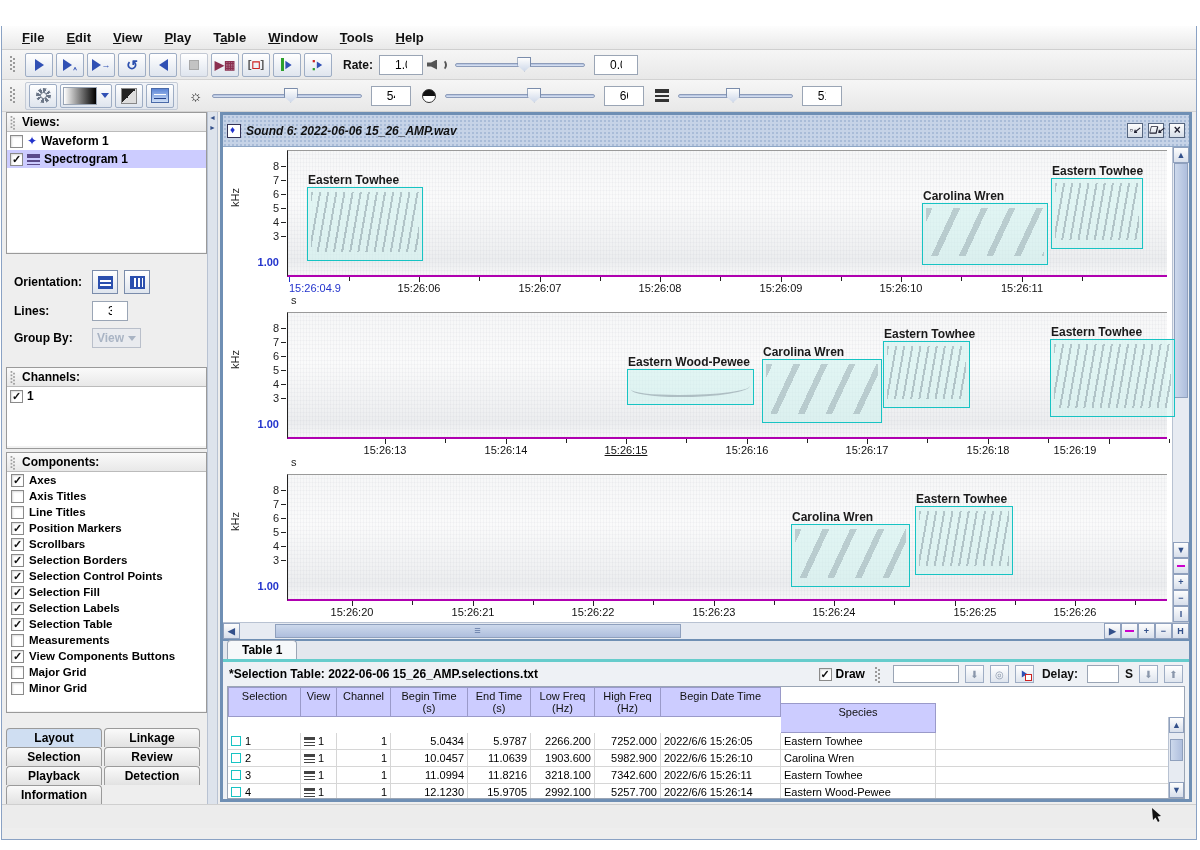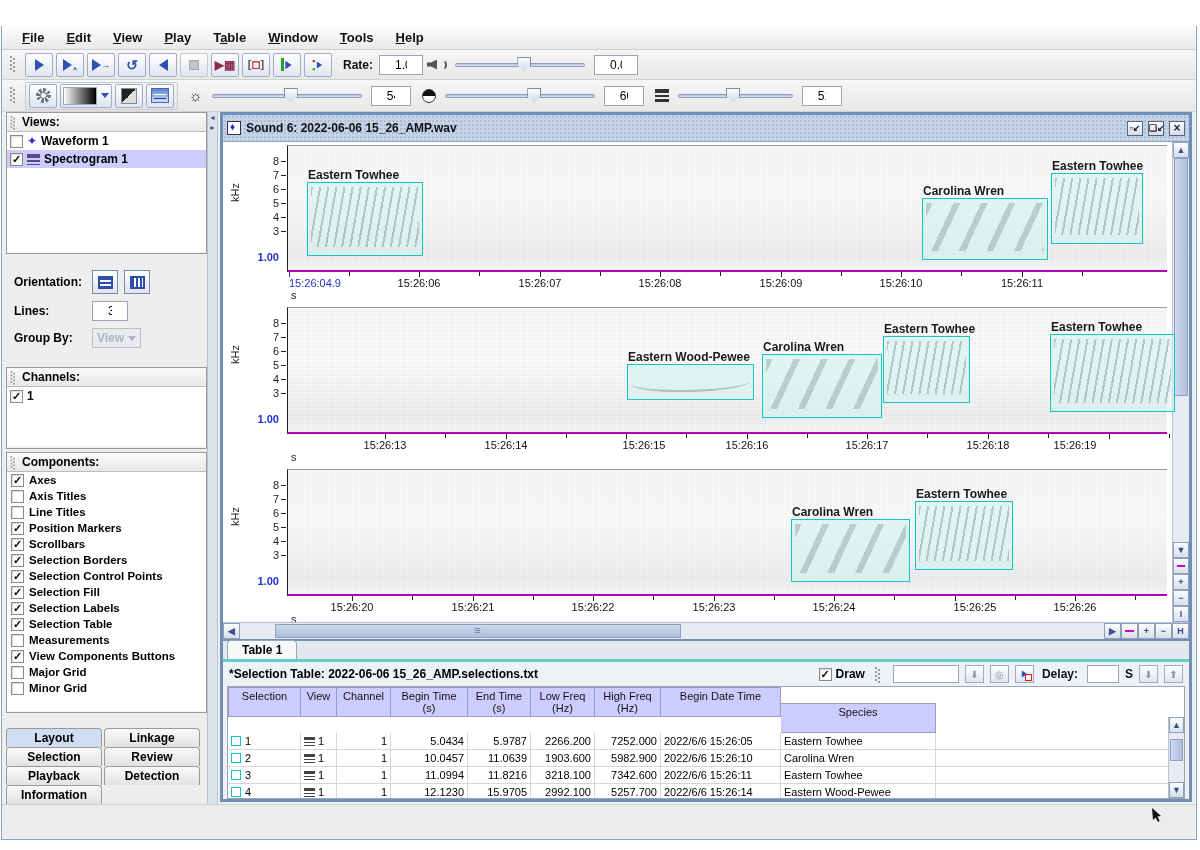--- a/index.html
+++ b/index.html
@@ -74,21 +74,21 @@
   .tab-row { display:flex; }
   .stab { border:1px solid #9a9a9a; border-bottom:none; background:linear-gradient(#fafafa,#e2e2e2); font-weight:bold; font-size:12px; text-align:center; padding:2px 0; width:96px; border-radius:4px 4px 0 0; margin-right:2px; }
   .stab.active { background:#cfdef2; }
   .split-strip { width:11px; background:#dde3ec; border-left:1px solid #b8c2d2; border-right:1px solid #b8c2d2; position:relative; }
   .split-strip::before { content:"◄"; position:absolute; top:2px; left:1px; font-size:7px; color:#33508a; }
   .split-strip::after { content:"►"; position:absolute; top:12px; left:1px; font-size:7px; color:#33508a; }
 
   
   .workspace { flex:1; padding-left:2px; }
   .sound-window { width:972px; height:690px; border:3px solid #6f8fb4; background:#fff; display:flex; flex-direction:column; }
-  .sw-title { height:27px; background:#c6d3e7; background-image:radial-gradient(#a9bcd8 1px, transparent 1px); background-size:4px 4px; display:flex; align-items:center; padding:0 4px; gap:5px; border-bottom:1px solid #8fa7c6; }
+  .sw-title { height:32px; background:#c6d3e7; background-image:radial-gradient(#a9bcd8 1px, transparent 1px); background-size:4px 4px; display:flex; align-items:center; padding:0 4px; gap:5px; border-bottom:1px solid #8fa7c6;font-style:italic; }
   .sw-icon { width:14px; height:14px; background:#fff; border:1px solid #335; position:relative; }
   .sw-icon::after { content:"♦"; position:absolute; left:2px; top:-1px; font-size:10px; color:#2233cc; }
   .sw-title-text { font-weight:bold; font-size:12px; color:#111; flex:1; }
   .sw-btn { width:16px; height:15px; border:1px solid #55657f; background:linear-gradient(#fdfdfd,#d6dde8); font-size:9px; line-height:13px; text-align:center; color:#223; font-weight:bold; }
   .sw-content { position:relative; flex:1; background:#fff; overflow:hidden; }
   .spec-line { position:relative; height:159px; margin-top:3px; }
   .freq-axis { position:absolute; left:0; top:0; width:64px; height:127px; }
   .khz-label { position:absolute; left:6px; top:38px; writing-mode:vertical-rl; transform:rotate(180deg); font-size:11px; color:#222; }
   .ftick { position:absolute; right:8px; font-size:11px; color:#222; transform:translateY(-6px); }
   .ftick::after { content:""; position:absolute; right:-7px; top:6px; width:5px; height:1px; background:#222; }
@@ -493,21 +493,21 @@
               </div>
               <div class="time-axis">
                 <div class="ttick" style="left: 98px;"></div>
                 <div class="ttick" style="left: 158px; height: 4px;"></div>
                 <div class="tlabel" style="left: 98px;">15:26:13</div>
                 <div class="ttick" style="left: 219px;"></div>
                 <div class="ttick" style="left: 279px; height: 4px;"></div>
                 <div class="tlabel" style="left: 219px;">15:26:14</div>
                 <div class="ttick" style="left: 339px;"></div>
                 <div class="ttick" style="left: 399px; height: 4px;"></div>
-                <div class="tlabel" style="left: 357px;">15:26:15</div>
+                <div class="tlabel" style="left: 339px; text-decoration: underline;">15:26:15</div>
                 <div class="ttick" style="left: 460px;"></div>
                 <div class="ttick" style="left: 520px; height: 4px;"></div>
                 <div class="tlabel" style="left: 460px;">15:26:16</div>
                 <div class="ttick" style="left: 580px;"></div>
                 <div class="ttick" style="left: 640px; height: 4px;"></div>
                 <div class="tlabel" style="left: 580px;">15:26:17</div>
                 <div class="ttick" style="left: 701px;"></div>
                 <div class="ttick" style="left: 761px; height: 4px;"></div>
                 <div class="tlabel" style="left: 701px;">15:26:18</div>
                 <div class="ttick" style="left: 822px;"></div>

